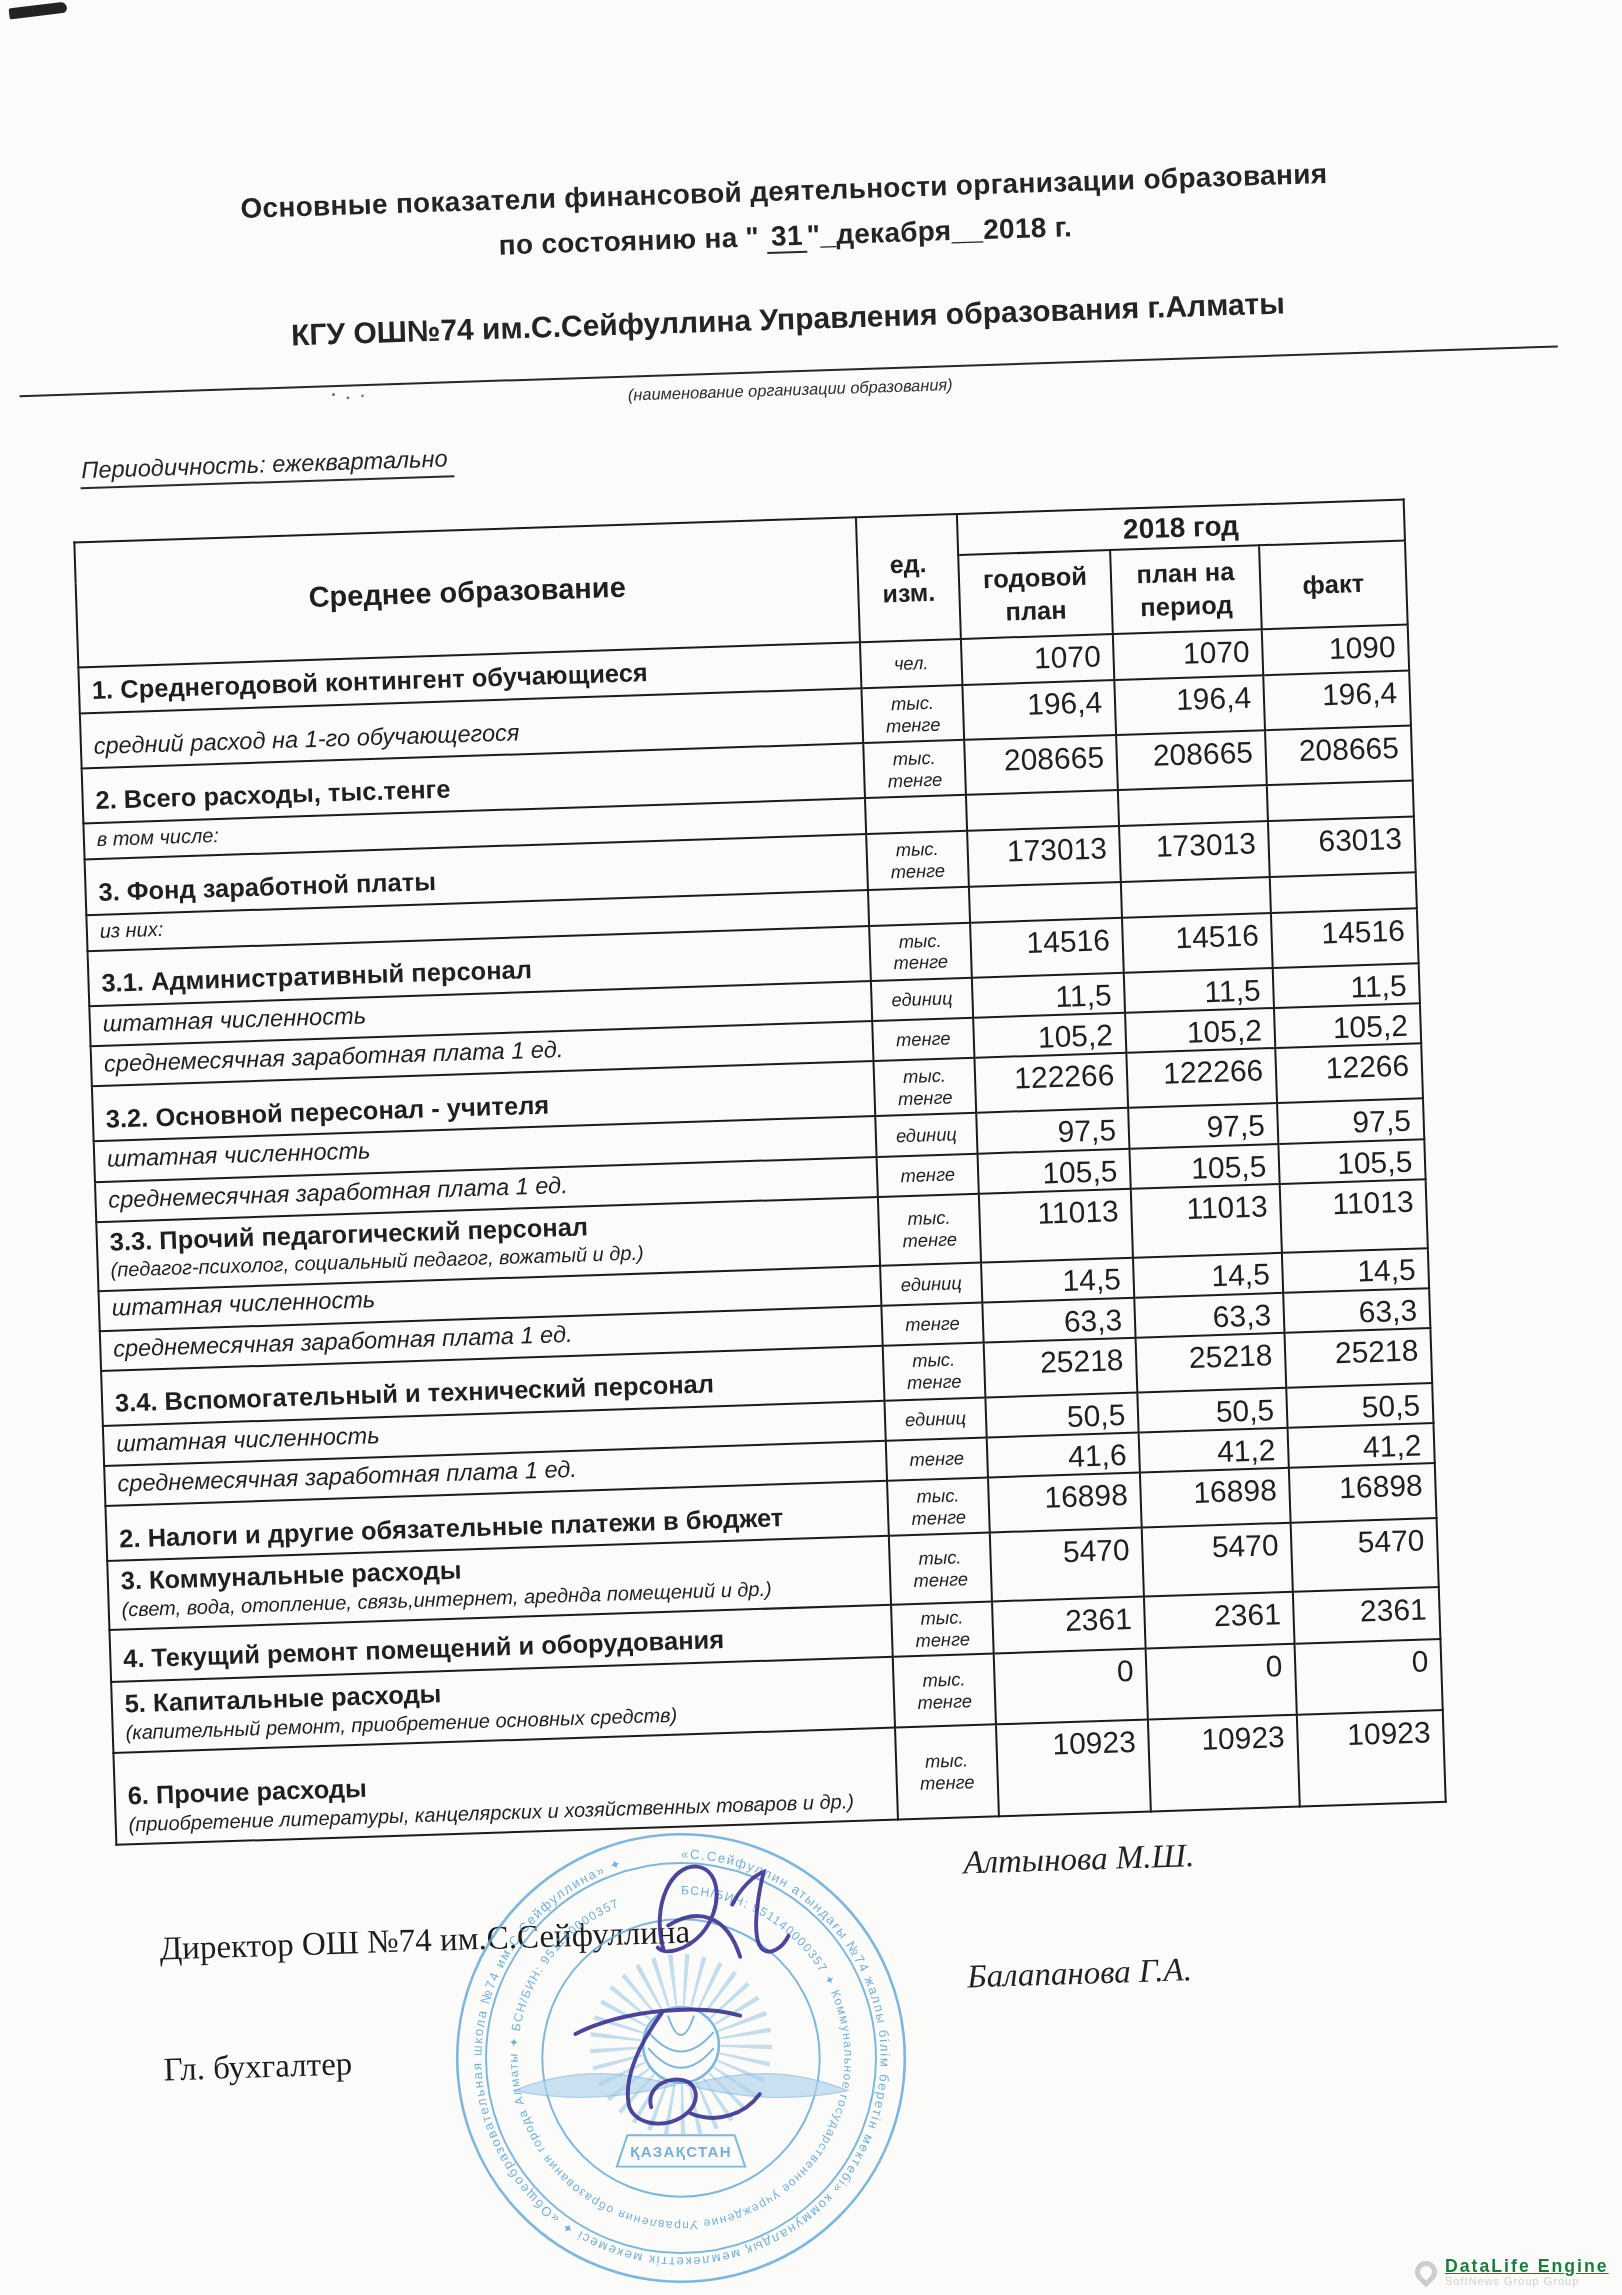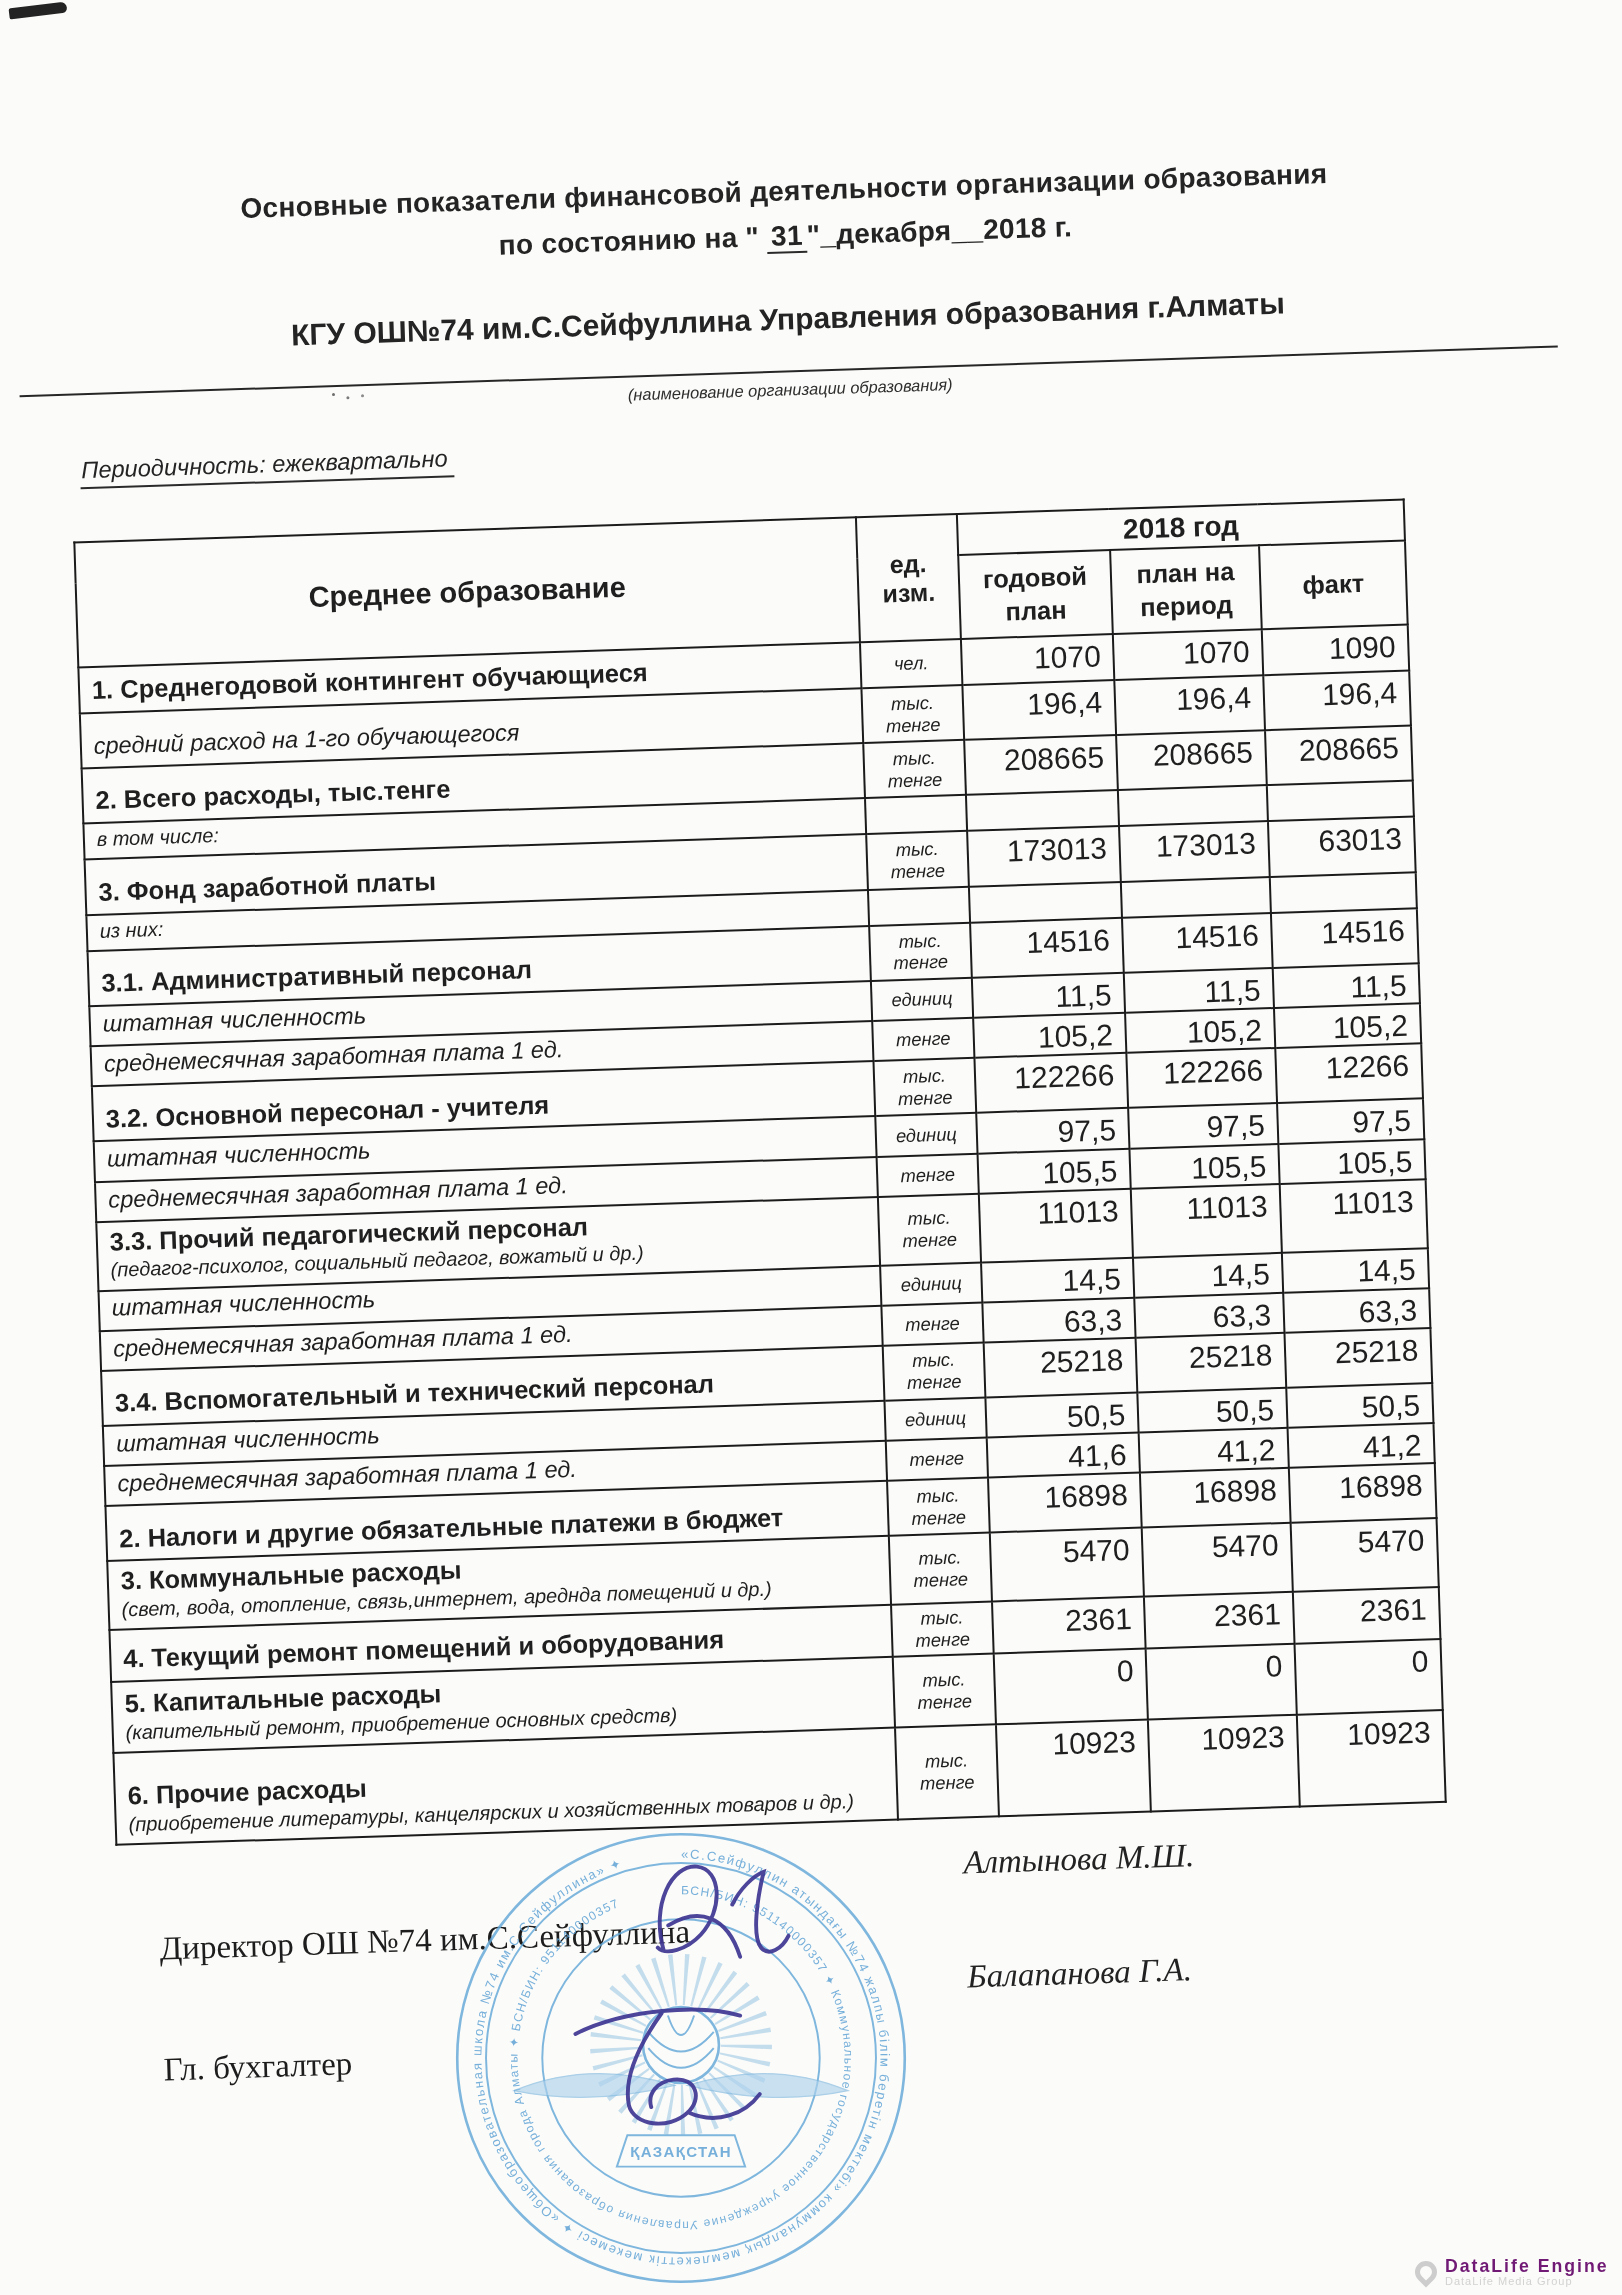--- a/index.html
+++ b/index.html
@@ -84,21 +84,21 @@
   .watermark {
     position:absolute; right:14.4px; bottom:7.9px;
     display:flex; align-items:center; gap:7.9px;
   }
   .wm-logo {
     width:22px; height:22px; display:inline-block;
     border:5.9px solid #cdcdcd; border-radius:50% 50% 50% 0;
     transform:rotate(-45deg); box-sizing:border-box;
   }
   .wm-text { display:flex; flex-direction:column; line-height:1.05; }
-  .wm-line1 { font-size:17.7px; font-weight:bold; color:#701a75; letter-spacing:2px; }
+  .wm-line1 { font-size:17.7px; font-weight:bold; color:#15803d; letter-spacing:2px;text-decoration:underline; }
   .wm-line2 { font-size:11px; color:#d2d2d2; letter-spacing:1px; }
   
   .corner-blob {
     position:absolute; left:9.2px; top:5.2px; width:58px; height:11px;
     background:#232323; border-radius:2px 6.5px 5.2px 2px;
     transform:rotate(-7deg);
   }
   .pen-mark {
     position:absolute; left:332px; top:393px; width:3.3px; height:3.3px;
     background:#6d6d6d; border-radius:50%;
@@ -413,16 +413,16 @@
   <g fill="none" stroke="#3e3693" stroke-width="6" stroke-linecap="round" opacity="0.92">
     <path d="M 255,190 C 235,120 268,58 306,62 C 344,66 346,128 312,166 C 290,190 258,198 246,186 M 262,152 C 308,124 352,136 372,200 M 360,120 C 372,96 392,76 408,70 C 398,112 390,168 404,186 C 416,200 436,188 446,168"></path>
     <path d="M 120,318 C 196,280 312,272 372,290 M 252,286 C 212,342 194,390 202,428 C 210,458 262,466 292,438 C 314,418 306,384 270,388 C 244,391 230,410 236,430 M 292,438 C 336,458 380,440 402,410"></path>
   </g>
 </svg>
 
 <div class="watermark">
   <span class="wm-logo"></span>
   <span class="wm-text">
     <span class="wm-line1">DataLife Engine</span>
-    <span class="wm-line2">DataLife Media Group</span>
+    <span class="wm-line2">SoftNews Group Group</span>
   </span>
 </div>
 
 
 </body></html>

